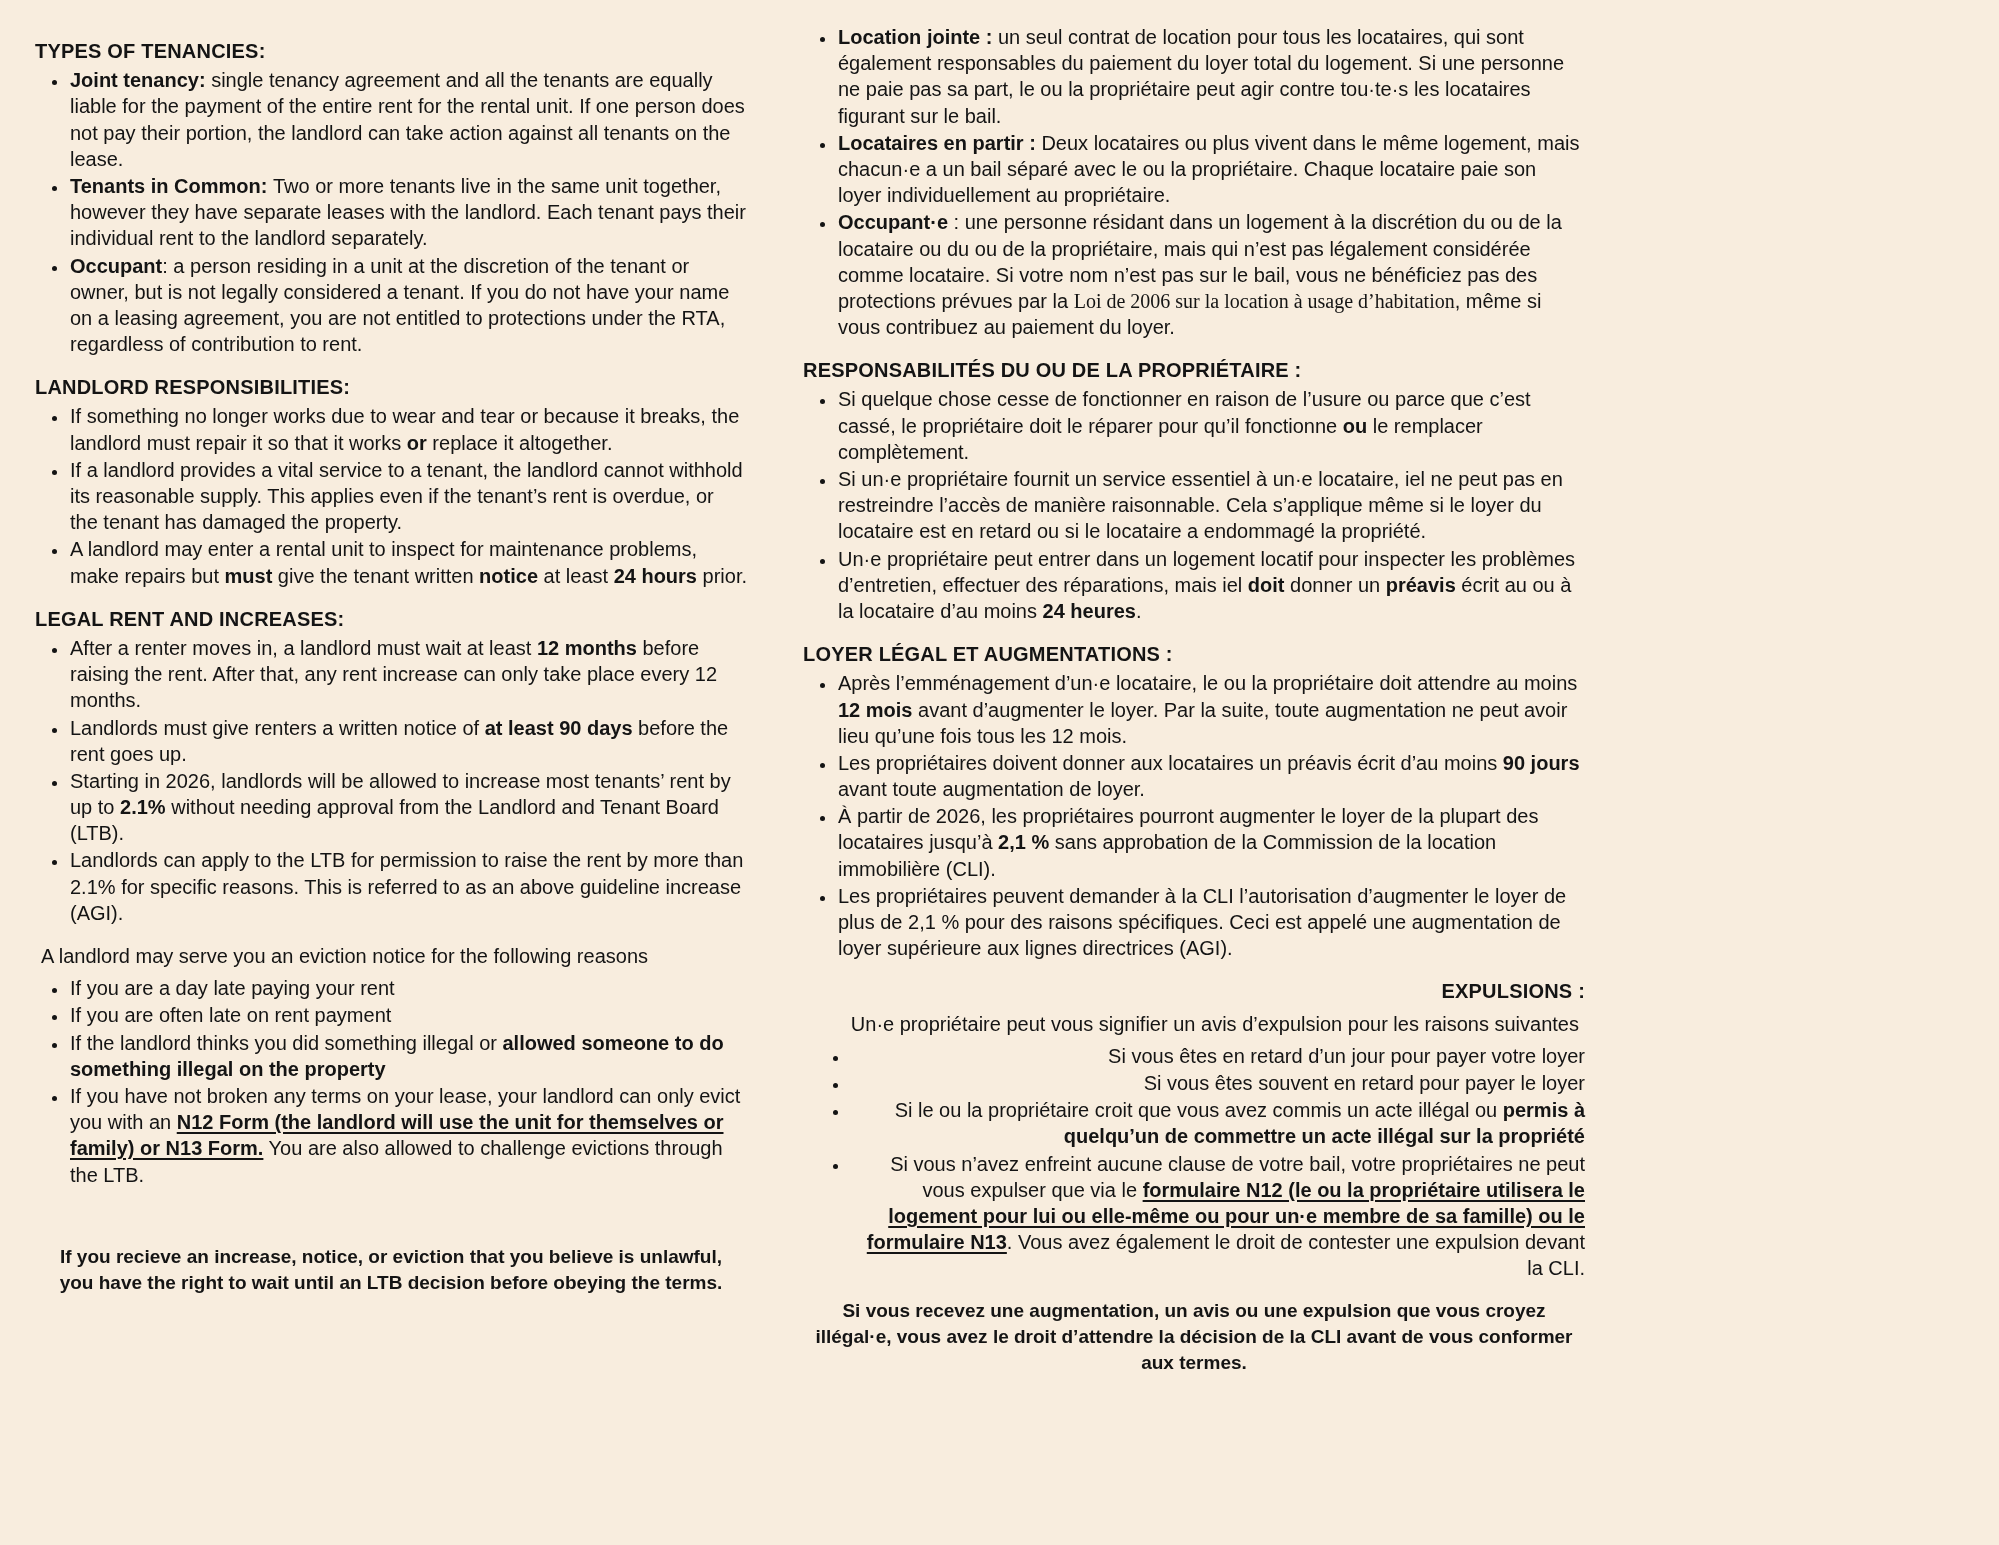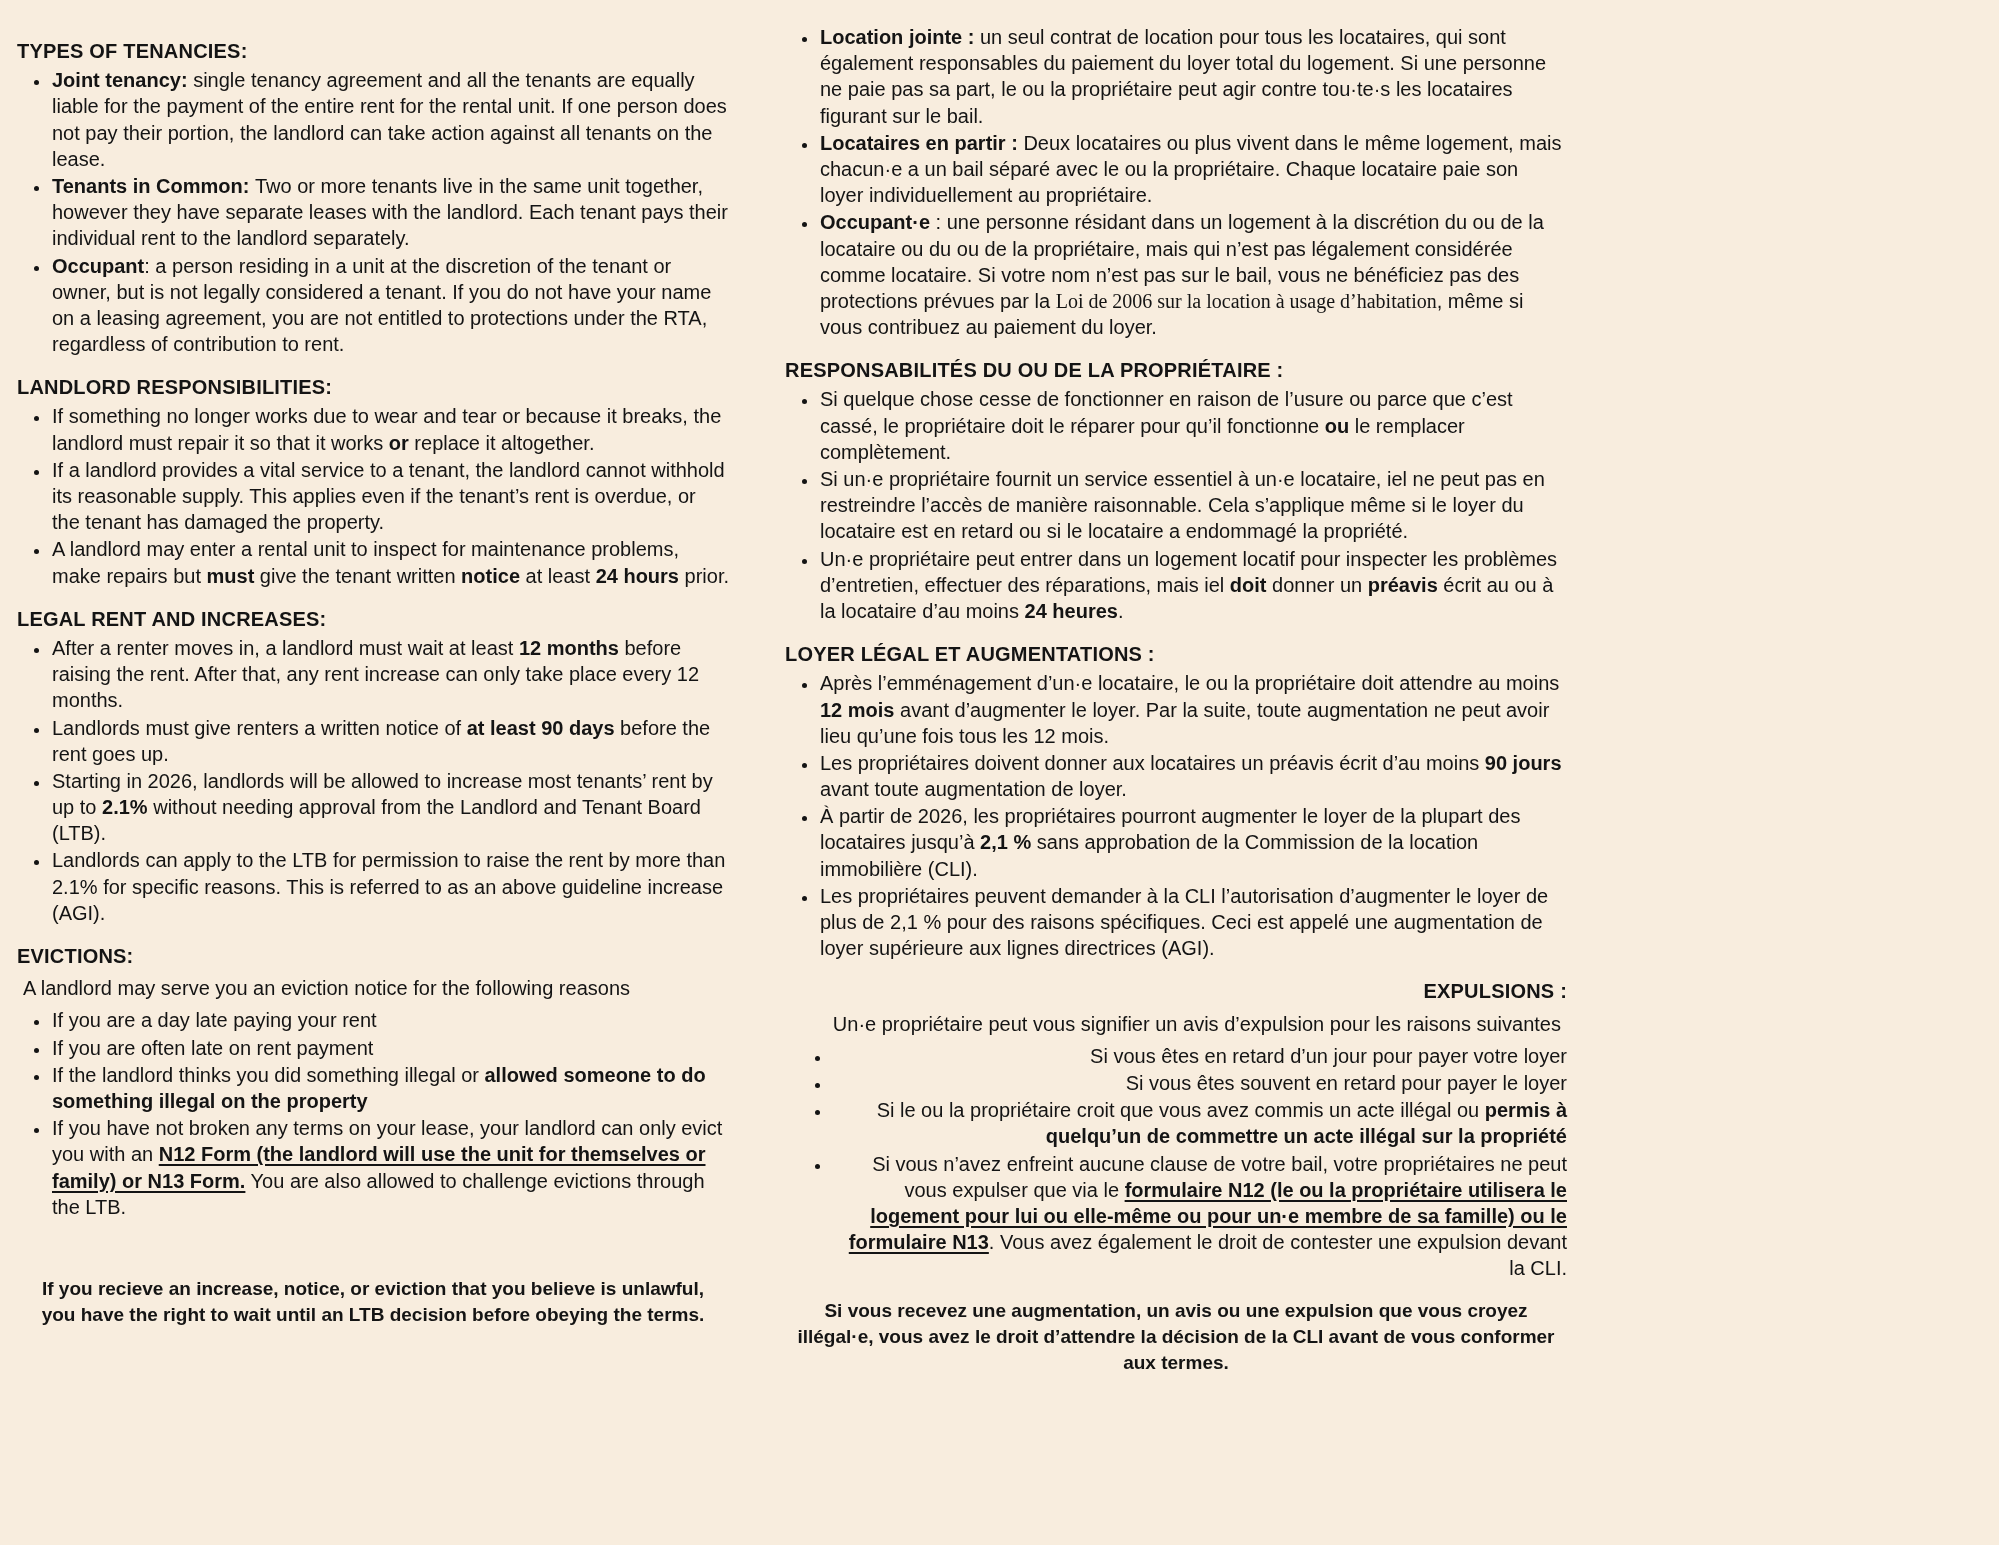--- a/index.html
+++ b/index.html
@@ -9,21 +9,21 @@
   body {
     width: 1999px;
     height: 1545px;
     overflow: hidden;
     font-family: "Liberation Sans", sans-serif;
   }
   .page {
     box-sizing: border-box;
     width: 1978px;
     height: 1545px;
-    padding: 24px 35px 18px 17px;
+    padding: 24px 35px 18px 35px;
     overflow: hidden;
     font-size: 20px;
     line-height: 1.31;
   }
   .columns {
     display: flex;
     gap: 56px;
     align-items: flex-start;
   }
   .column { flex: 0 0 auto; }
@@ -94,21 +94,20 @@
         <section>
           <h2>LEGAL RENT AND INCREASES:</h2>
           <ul>
             <li><span>After a renter moves in, a landlord must wait at least </span><span class="b">12 months</span><span> before raising the rent. After that, any rent increase can only take place every 12 months.</span></li>
             <li><span>Landlords must give renters a written notice of </span><span class="b">at least 90 days</span><span> before the rent goes up.</span></li>
             <li><span>Starting in 2026, landlords will be allowed to increase most tenants’ rent by up to </span><span class="b">2.1%</span><span> without needing approval from the Landlord and Tenant Board (LTB).</span></li>
             <li><span>Landlords can apply to the LTB for permission to raise the rent by more than 2.1% for specific reasons. This is referred to as an above guideline increase (AGI).</span></li>
           </ul>
         </section>
         <section>
-          <h2>EVICTIONS:</h2>
           <p class="intro">A landlord may serve you an eviction notice for the following reasons</p>
           <ul>
             <li><span>If you are a day late paying your rent</span></li>
             <li><span>If you are often late on rent payment</span></li>
             <li><span>If the landlord thinks you did something illegal or </span><span class="b">allowed someone to do something illegal on the property</span></li>
             <li><span>If you have not broken any terms on your lease, your landlord can only evict you with an </span><span class="b u">N12 Form (the landlord will use the unit for themselves or family) or N13 Form.</span><span> You are also allowed to challenge evictions through the LTB.</span></li>
           </ul>
         </section>
         <p class="footer">If you recieve an increase, notice, or eviction that you believe is unlawful, you have the right to wait until an LTB decision before obeying the terms.</p>
       </div>

